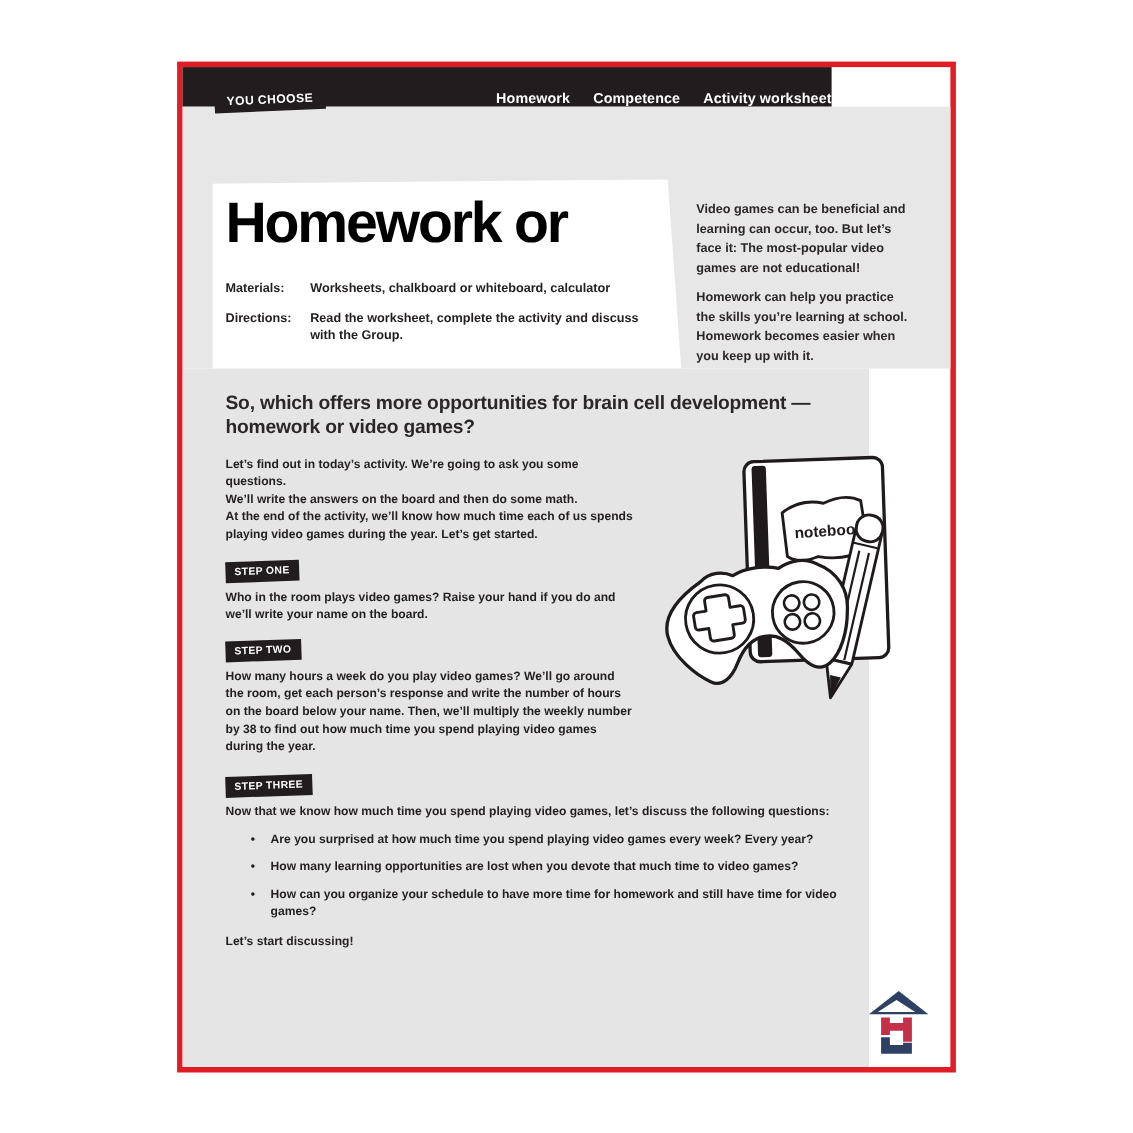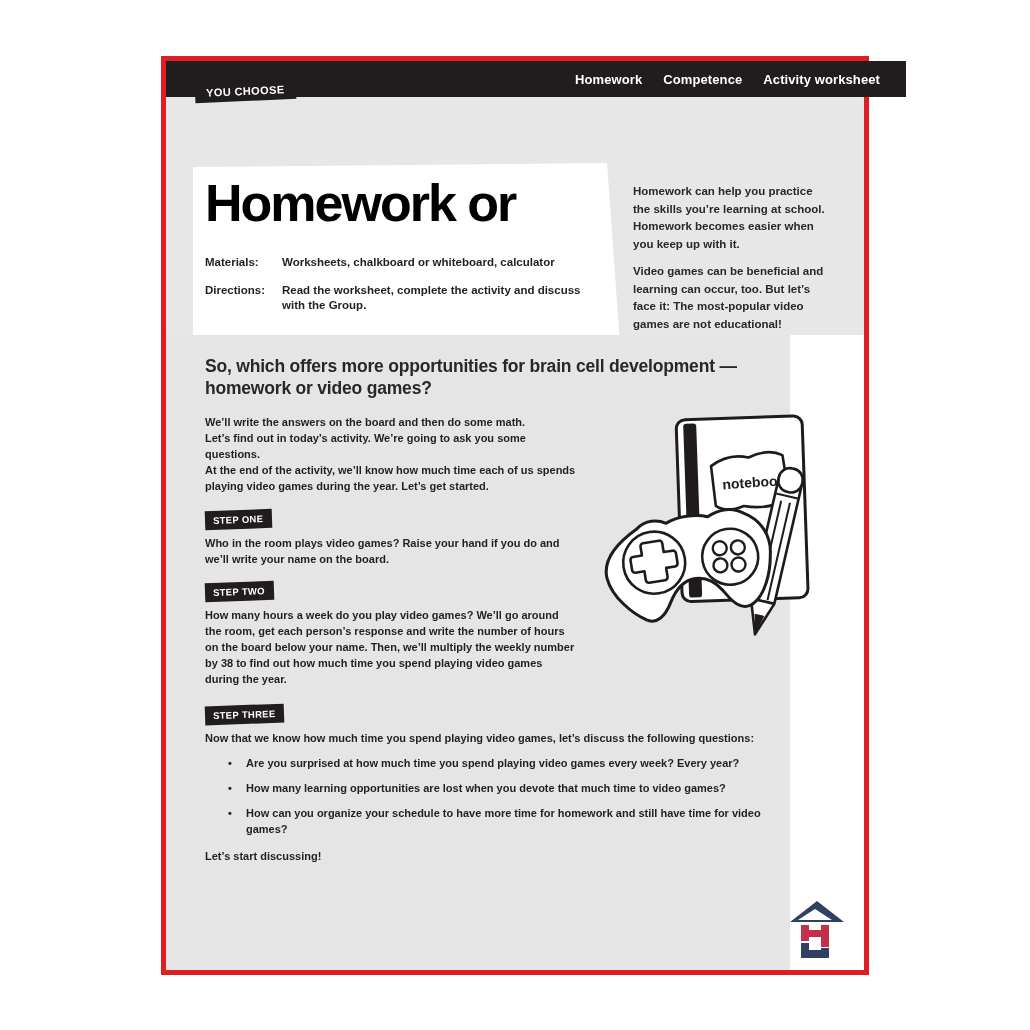--- a/index.html
+++ b/index.html
@@ -4,22 +4,22 @@
 <style>
   * { margin:0; padding:0; box-sizing:border-box; }
   html,body { width:1030px; height:1030px; background:#ffffff;
     font-family:"Liberation Sans", sans-serif; color:#231f20; }
   .canvas { position:relative; width:1030px; height:1030px; background:#fff; overflow:hidden; }
 
   .frame { position:absolute; left:161px; top:56px; width:708px; height:919px;
     border:5px solid #e01c24; background:#ffffff; }
 
   
-  .topbar { position:absolute; left:0; top:0; width:740px; height:36px; background:#211c1d;
-    display:flex; justify-content:flex-end; align-items:center; gap:21px; padding-right:26px; }
+  .topbar { position:absolute; left:0; top:0; width:590px; height:36px; background:#211c1d;
+    display:flex; justify-content:flex-end; align-items:flex-end; gap:21px; }
   .nav-item { color:#ffffff; font-size:13px; font-weight:600; letter-spacing:0.1px; cursor:pointer; }
 
   
   .hero { position:absolute; left:0; top:36px; width:698px; height:238px; background:#e8e7e7; }
 
   .panel { position:absolute; left:27px; top:66px; width:430px; height:198px; background:#ffffff;
     clip-path: polygon(0px 4px, 414px 0px, 428px 196px, 0px 193px); padding:8px 0 0 12px; }
 
   .you-choose { position:absolute; left:29px; top:-17px; display:inline-block; background:#211c1d;
     color:#fff; font-size:11px; font-weight:700; letter-spacing:0.4px; padding:5px 11px 4px 11px;
@@ -78,31 +78,31 @@
       <div class="panel">
         <h1 class="title">Homework or</h1>
         <div class="meta">
           <span>Materials:</span>
           <span>Worksheets, chalkboard or whiteboard, calculator</span>
           <span>Directions:</span>
           <span>Read the worksheet, complete the activity and discuss with the Group.</span>
         </div>
       </div>
       <div class="aside">
+        <p>Video games can be beneficial and learning can occur, too. But let’s face it: The most-popular video games are not educational!</p>
         <p>Homework can help you practice the skills you’re learning at school. Homework becomes easier when you keep up with it.</p>
-        <p>Video games can be beneficial and learning can occur, too. But let’s face it: The most-popular video games are not educational!</p>
       </div>
     </div>
 
     <div class="main">
       <h3 class="heading">So, which offers more opportunities for brain cell development — homework or video games?</h3>
 
       <div class="intro">
+        <div>Let’s find out in today’s activity. We’re going to ask you some questions.</div>
         <div>We’ll write the answers on the board and then do some math.</div>
-        <div>Let’s find out in today’s activity. We’re going to ask you some questions.</div>
         <div>At the end of the activity, we’ll know how much time each of us spends playing video games during the year. Let’s get started.</div>
       </div>
 
       <div class="step">
         <span class="step-badge">STEP ONE</span>
         <p class="step-text">Who in the room plays video games? Raise your hand if you do and we’ll write your name on the board.</p>
       </div>
 
       <div class="step" style="margin-top:14px;">
         <span class="step-badge">STEP TWO</span>

